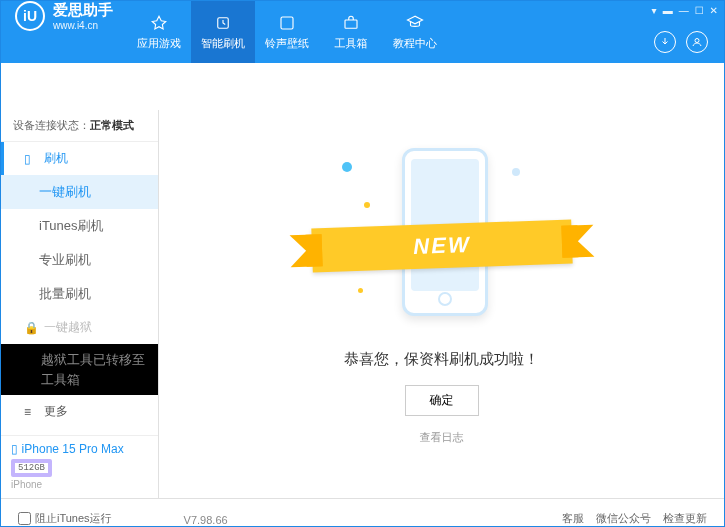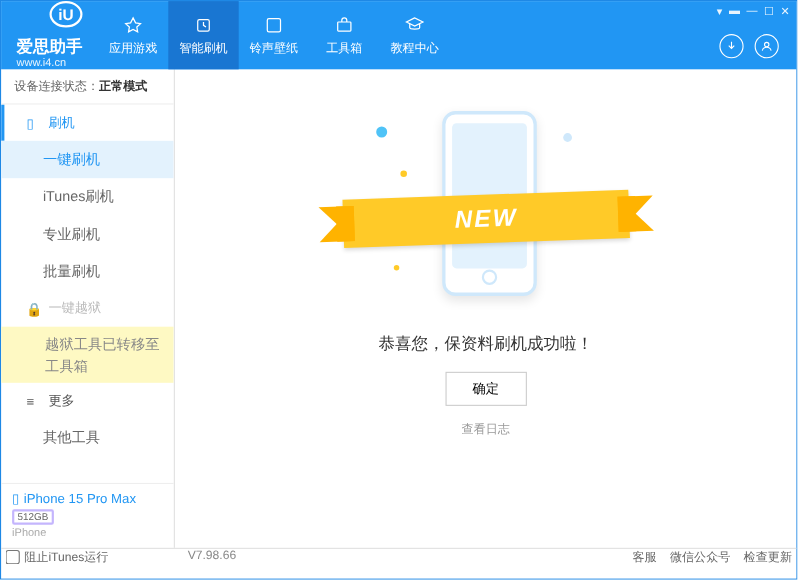--- a/index.html
+++ b/index.html
@@ -1,65 +1,65 @@
 <!DOCTYPE html>
 <html><head>
 <meta charset="utf-8">
 <style>
 * { margin: 0; padding: 0; box-sizing: border-box; }
 body { font-family: "Microsoft YaHei", Arial, sans-serif; font-size: 12px; color: #333; background: #fff; width: 725px; height: 527px; overflow: hidden; }
 .window { width: 725px; height: 527px; border: 1px solid #1e88e5; display: flex; flex-direction: column; }
 
 
 .header { background: #2196f3; height: 62px; display: flex; align-items: stretch; color: #fff; position: relative; }
-.brand { display: flex; align-items: flex-end; padding: 0 14px; gap: 8px; flex-direction: column; }
+.brand { display: flex; align-items: flex-start; padding: 0 14px; gap: 8px; }
 .brand-logo { width: 30px; height: 30px; border: 2px solid #fff; border-radius: 50%; display: flex; align-items: center; justify-content: center; font-weight: bold; font-size: 14px; }
 .brand-text { display: flex; flex-direction: column; }
 .brand-name { font-size: 15px; font-weight: bold; }
 .brand-url { font-size: 10px; opacity: 0.9; }
 .nav { display: flex; }
 .nav-item { width: 64px; display: flex; flex-direction: column; align-items: center; justify-content: center; gap: 4px; cursor: pointer; font-size: 11px; }
 .nav-item.active { background: #1976d2; }
 .nav-icon { width: 18px; height: 18px; display: flex; align-items: center; justify-content: center; }
 .nav-icon svg { width: 18px; height: 18px; stroke: #fff; fill: none; stroke-width: 1.5; }
 .header-ctrl { position: absolute; top: 4px; right: 6px; display: flex; gap: 6px; font-size: 10px; }
 .header-ctrl span { cursor: pointer; opacity: 0.9; }
 .header-circles { position: absolute; bottom: 10px; right: 16px; display: flex; gap: 10px; }
 .hc { width: 22px; height: 22px; border: 1.5px solid #fff; border-radius: 50%; display: flex; align-items: center; justify-content: center; cursor: pointer; }
 .hc svg { width: 12px; height: 12px; stroke: #fff; fill: none; stroke-width: 2; }
 
 
-.body { flex: 1; display: flex; min-height: 0; }
+.body { flex: 1; display: flex; min-height: 0; margin-top: 47px; }
 .sidebar { width: 158px; border-right: 1px solid #e0e0e0; display: flex; flex-direction: column; overflow: hidden; }
 .conn-status { padding: 8px 12px; font-size: 11px; color: #666; border-bottom: 1px solid #eee; }
 .conn-status b { color: #333; }
 .side-list { flex: 1; overflow-y: auto; }
 .side-group { padding: 8px 12px 8px 20px; font-size: 12px; color: #555; display: flex; align-items: center; gap: 8px; border-left: 3px solid transparent; }
 .side-group.top { color: #2196f3; border-left-color: #2196f3; }
 .side-item { padding: 8px 12px 8px 38px; font-size: 13px; color: #666; cursor: pointer; }
 .side-item.active { background: #e3f2fd; color: #2196f3; }
-.side-item.boxed { background: #fef9c3; color: #888; line-height: 1.5; padding-top:6px; padding-bottom:6px;padding-left:40px;}
+.side-item.boxed { background: #000000; color: #888; line-height: 1.5; padding-top:6px; padding-bottom:6px;padding-left:40px;}
 .side-group .gicon { width: 12px; display:inline-block; }
 .red-box { margin: 6px 6px; border: 2px solid #e53935; padding: 8px 6px; display: flex; gap: 18px; align-items: center; }
 .chk { display: flex; align-items: center; gap: 4px; font-size: 11px; color: #999; }
 .chk input { width:12px; height:12px; }
 .device-info { padding: 6px 10px 8px; border-top: 1px solid #eee; }
 .dev-name { color: #2196f3; font-size: 12px; display:flex; align-items:center; gap:4px;}
-.dev-badge { display: inline-block; border: 2px solid #c4b5fd; font-size: 9px; padding: 0 3px; color: #666; margin-top: 3px; border-radius:2px;}
+.dev-badge { display: inline-block; border: 4px solid #c4b5fd; font-size: 9px; padding: 0 3px; color: #666; margin-top: 3px; border-radius:2px;font-family:Liberation Mono, monospace;}
 .dev-type { font-size: 10px; color: #aaa; margin-top: 2px; }
 
 
 .main { flex: 1; display: flex; flex-direction: column; align-items: center; justify-content: flex-start; padding-top: 28px; position: relative; }
 .illus { width: 260px; height: 190px; position: relative; }
 .success-text { margin-top: 22px; font-size: 15px; color: #333; }
 .ok-btn { margin-top: 16px; padding: 6px 24px; border: 1px solid #ccc; background: #fff; font-size: 12px; cursor: pointer; }
 .view-log { margin-top: 14px; font-size: 11px; color: #999; cursor: pointer; }
 
 
-.footer { height: 28px; border-top: 1px solid #e0e0e0; display: flex; align-items: flex-start; padding: 0 4px; font-size: 11px; color: #666; gap: 12px; }
+.footer { height: 28px; border-top: 1px solid #e0e0e0; display: flex; align-items: flex-end; padding: 0 17px; font-size: 11px; color: #666; gap: 12px; }
 .footer .chk2 { display: flex; align-items: center; gap: 4px; }
 .footer .ver { margin-left: 60px; color: #888; }
 .footer .spacer { flex: 1; }
 .footer .flink { cursor: pointer; }
 
 
 .phone { position: absolute; left: 90px; top: 10px; width: 86px; height: 168px; background: #fff; border: 3px solid #cfe8fb; border-radius: 12px; box-shadow: 0 4px 10px rgba(0,0,0,0.1); }
 .phone::before { content:""; position:absolute; top:8px; left:6px; right:6px; bottom:22px; background:#e3f2fd; border-radius:4px; }
 .phone::after { content:""; position:absolute; bottom:7px; left:50%; transform:translateX(-50%); width:10px; height:10px; border:2px solid #cfe8fb; border-radius:50%; }
 .banner { position:absolute; left:0; right:0; top:86px; height:44px; background:#ffca28; display:flex; align-items:center; justify-content:center; font-weight:bold; font-size:22px; color:#fff; letter-spacing:2px; font-style:italic; transform: rotate(-2deg); box-shadow: 0 2px 4px rgba(0,0,0,0.15);}

